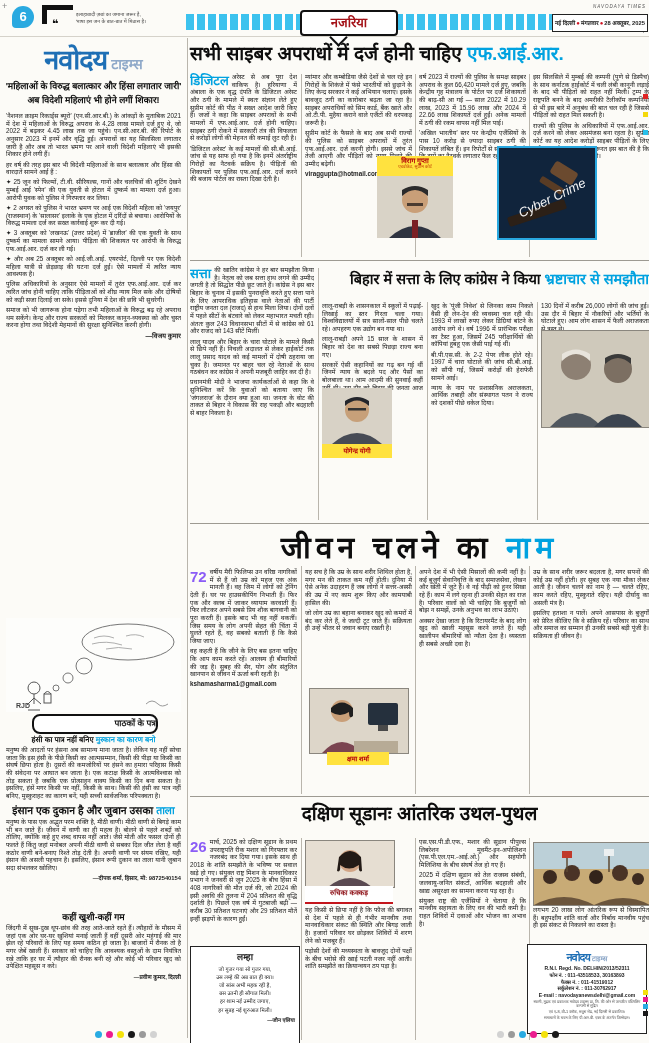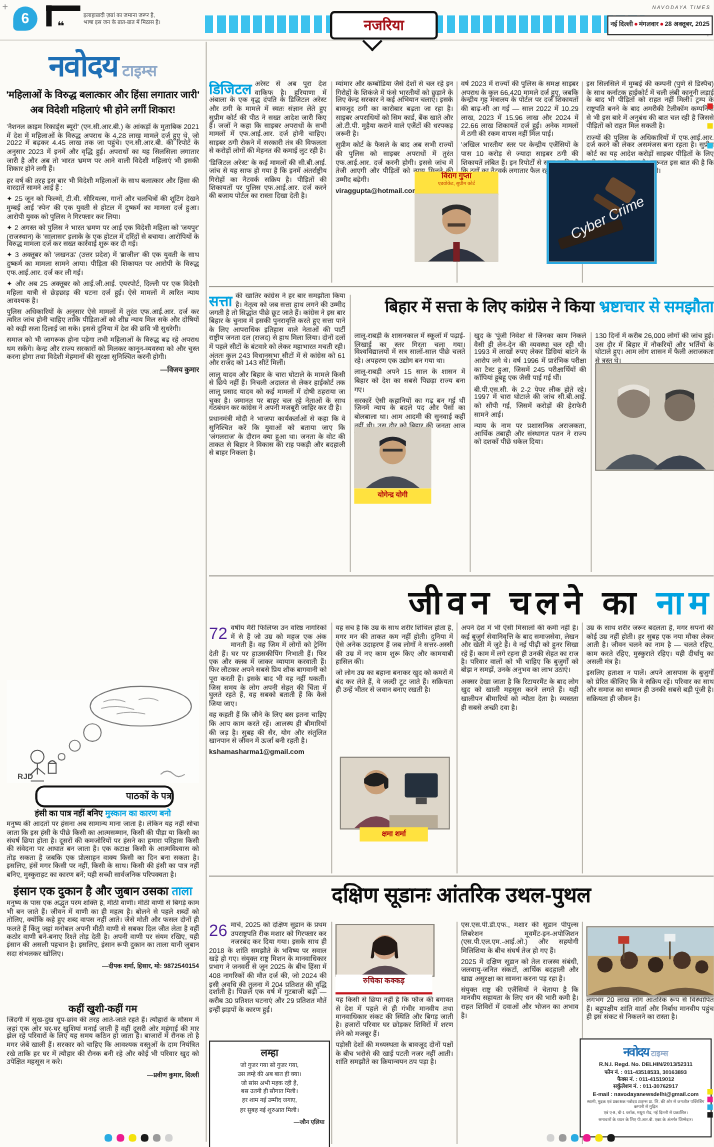--- a/index.html
+++ b/index.html
@@ -23,41 +23,41 @@
            font-size:5.8px;font-weight:bold;text-align:center;line-height:16px;white-space:nowrap;}
   .dot{color:#cf1020;font-size:6px;padding:0 1px;}
   .plusmark{color:#888;font-size:9px;}
   .hdr-rule{left:0;top:36px;width:649px;height:1px;background:#d5d2ca;}
   
   .vrule{position:absolute;width:1px;background:#b9b5ac;}
   .hrule{position:absolute;height:1px;background:#9d9a92;}
   
   .para{font-size:6.3px;line-height:1.22;text-align:justify;margin:0 0 2.5px;}
   .lead{float:left;color:#00a2e0;font-weight:bold;font-size:13px;line-height:1;margin:1px 3px 0 0;}
-  .dropnum{float:left;color:#4c1d95;font-weight:normal;font-size:15px;line-height:1;margin:1px 3px 0 0;}
+  .dropnum{float:left;color:#8b5cf6;font-weight:bold;font-size:15px;line-height:1;margin:1px 3px 0 0;}
   .email{font-weight:bold;}
   .byline{font-size:5.8px;font-weight:bold;text-align:right;margin-top:1px;}
   .accent{color:#00a2e0;}
   .col{position:absolute;overflow:hidden;}
   
   .masthead{left:0;top:40px;width:187px;text-align:center;}
   .mh1{color:#1e6fb5;font-weight:bold;font-size:27px;letter-spacing:-1px;}
   .mh2{color:#8fa9c9;font-weight:bold;font-size:14px;}
   .edhead{left:2px;top:80px;width:183px;text-align:center;font-weight:bold;font-size:9px;line-height:1.5;color:#101010;}
   .edbody{left:6px;top:112px;width:175px;height:502px;overflow:hidden;}
   .signature{font-size:6.5px;font-weight:bold;text-align:right;margin-top:2px;}
   .cartoon{left:6px;top:618px;width:175px;height:94px;background:#fdfdfb;}
   .letters-header{left:32px;top:714px;width:122px;height:16px;border:2px solid #111;border-radius:8px;
                   text-align:right;font-weight:bold;font-size:8.5px;line-height:15px;background:#fff;}
   .ltitle{position:absolute;width:179px;left:4px;text-align:center;font-weight:bold;color:#101010;}
   .lbody{position:absolute;left:6px;width:175px;overflow:hidden;}
   
   .h-art1{left:190px;top:40px;width:459px;font-size:19px;font-weight:bold;white-space:nowrap;color:#0d0d0d;}
   .h-art2{left:322px;top:268px;width:327px;font-size:14.5px;font-weight:bold;white-space:nowrap;color:#0d0d0d;text-align:right;}
-  .h-art3{left:190px;top:526px;width:459px;font-size:30px;font-weight:bold;letter-spacing:5px;text-align:right;white-space:nowrap;color:#0d0d0d;}
+  .h-art3{left:190px;top:526px;width:459px;font-size:30px;font-weight:bold;letter-spacing:5px;text-align:center;white-space:nowrap;color:#0d0d0d;}
   .h-art4{left:190px;top:800px;width:459px;font-size:19px;font-weight:bold;text-align:center;white-space:nowrap;color:#0d0d0d;}
   
   .photo{position:absolute;overflow:hidden;background:#cfcabe;}
   .photo svg{display:block;}
   .capyellow{position:absolute;background:#ffe23f;text-align:center;overflow:hidden;}
   .capname{color:#b5000a;font-weight:bold;font-size:6.8px;line-height:1.25;}
   .caprole{color:#c43b00;font-size:4.4px;line-height:1.1;}
   .capwhite{position:absolute;background:#fff;border-bottom:2px solid #c4161c;text-align:center;}
   .capwhite .capname{font-size:7px;line-height:14px;color:#8d1016;}
   .cyberimg{left:497px;top:146px;width:96px;height:90px;border:2px solid #29a8e0;}
@@ -172,20 +172,23 @@
   </div>
 
   <div class="ltitle" style="top:910px;font-size:9px;">
     <span>कहीं खुशी-कहीं गम</span><span class="accent"></span>
   </div>
   <div class="lbody" style="top:924px;height:100px;">
     <p class="para">जिंदगी में सुख-दुख धूप-छांव की तरह आते-जाते रहते हैं। त्यौहारों के मौसम में जहां एक ओर घर-घर खुशियां मनाई जाती हैं वहीं दूसरी ओर महंगाई की मार झेल रहे परिवारों के लिए यह समय कठिन हो जाता है। बाजारों में रौनक तो है मगर जेबें खाली हैं। सरकार को चाहिए कि आवश्यक वस्तुओं के दाम नियंत्रित रखे ताकि हर घर में त्यौहार की रौनक बनी रहे और कोई भी परिवार खुद को उपेक्षित महसूस न करे।</p>
     <p class="byline">—प्रवीण कुमार, दिल्ली</p>
   </div>
 
+  <div class="abs h-art1">
+    <span>सभी साइबर अपराधों में दर्ज होनी चाहिए </span><span class="accent">एफ.आई.आर.</span>
+  </div>
   <div class="col" style="left:190px;top:73px;width:107px;height:184px;">
     <p class="para"><span class="lead">डिजिटल</span><span>अरेस्ट से अब पूरा देश वाकिफ है। हरियाणा में अंबाला के एक वृद्ध दंपति के डिजिटल अरेस्ट और ठगी के मामले में स्वतः संज्ञान लेते हुए सुप्रीम कोर्ट की पीठ ने सख्त आदेश जारी किए हैं। जजों ने कहा कि साइबर अपराधों के सभी मामलों में एफ.आई.आर. दर्ज होनी चाहिए। साइबर ठगी रोकने में सरकारी तंत्र की विफलता से करोड़ों लोगों की मेहनत की कमाई लुट रही है।</span></p>
     <div>
         <p class="para">'डिजिटल अरेस्ट' के कई मामलों की सी.बी.आई. जांच से यह साफ हो गया है कि इनमें अंतर्राष्ट्रीय गिरोहों का नैटवर्क सक्रिय है। पीड़ितों की शिकायतों पर पुलिस एफ.आई.आर. दर्ज करने की बजाय पोर्टल का रास्ता दिखा देती है।</p>
       </div>
   </div>
   <div class="col" style="left:305px;top:73px;width:107px;height:184px;">
     <div>
         <p class="para">म्यांमार और कम्बोडिया जैसे देशों से चल रहे इन गिरोहों के शिकंजे में फंसे भारतीयों को छुड़ाने के लिए केन्द्र सरकार ने कई अभियान चलाए। इसके बावजूद ठगी का कारोबार बढ़ता जा रहा है। साइबर अपराधियों को सिम कार्ड, बैंक खाते और ओ.टी.पी. मुहैया कराने वाले एजैंटों की धरपकड़ जरूरी है।</p>
         <p class="para">सुप्रीम कोर्ट के फैसले के बाद अब सभी राज्यों की पुलिस को साइबर अपराधों में तुरंत एफ.आई.आर. दर्ज करनी होगी। इससे जांच में तेजी आएगी और पीड़ितों को न्याय मिलने की उम्मीद बढ़ेगी।</p>

